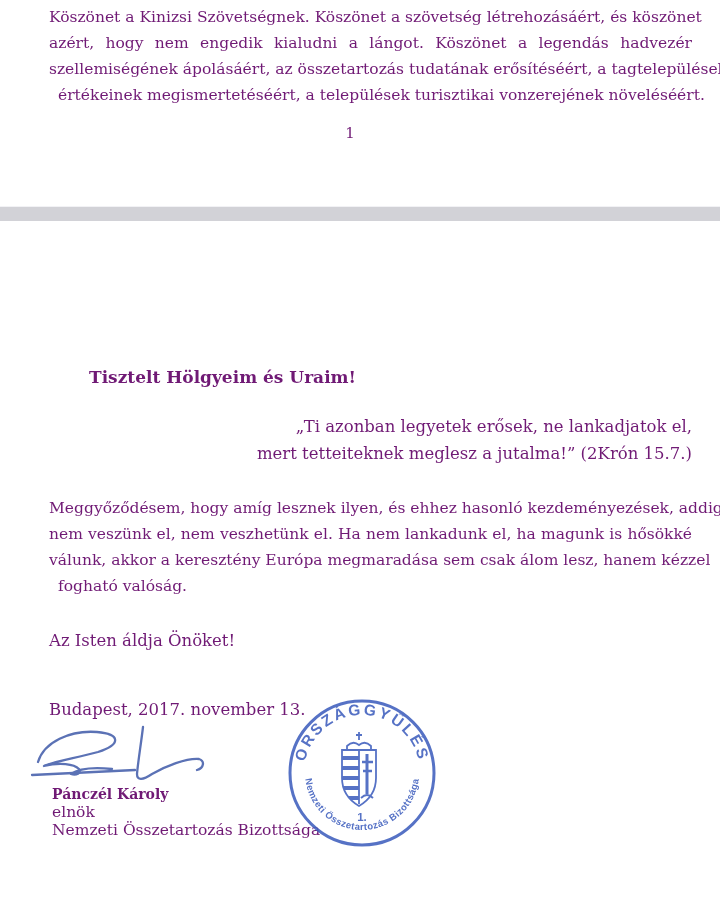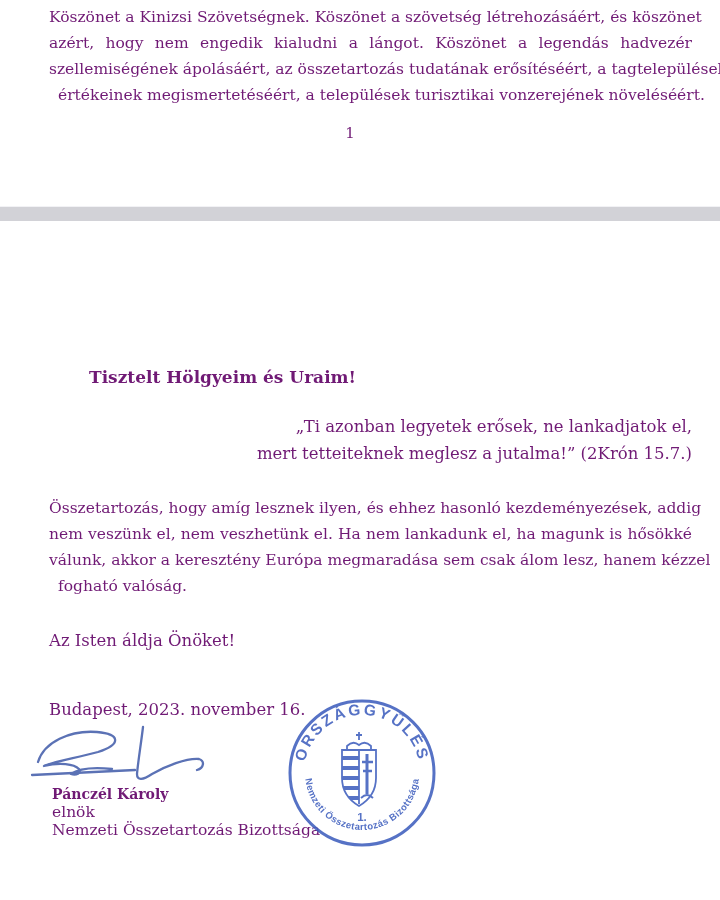--- a/index.html
+++ b/index.html
@@ -106,29 +106,29 @@
   <div class="separator"></div>
 
   <div class="heading">Tisztelt Hölgyeim és Uraim!</div>
 
   <div class="quote">
       <div class="qline">„Ti azonban legyetek erősek, ne lankadjatok el,</div>
       <div class="qline last">mert tetteiteknek meglesz a jutalma!” (2Krón 15.7.)</div>
     </div>
 
   <div class="textblock p2">
-      <div class="jline">Összetartozás, hogy amíg lesznek ilyen, és ehhez hasonló kezdeményezések, addig</div>
+      <div class="jline">Meggyőződésem, hogy amíg lesznek ilyen, és ehhez hasonló kezdeményezések, addig</div>
       <div class="jline">nem veszünk el, nem veszhetünk el. Ha nem lankadunk el, ha magunk is hősökké</div>
       <div class="jline">válunk, akkor a keresztény Európa megmaradása sem csak álom lesz, hanem kézzel</div>
       <div class="jline last">fogható valóság.</div>
     </div>
 
   <div class="closing">Az Isten áldja Önöket!</div>
 
-  <div class="dateline">Budapest, 2023. november 16.</div>
+  <div class="dateline">Budapest, 2017. november 13.</div>
 
   <svg class="signature" viewBox="0 0 195 75">
     <g fill="none" stroke="#4a63ae" stroke-width="2.3" stroke-linecap="round" stroke-linejoin="round" opacity="0.9">
       <path d="M 16,50 C 22,30 48,18 75,20 C 98,22 100,32 76,40 C 54,46 30,50 22,54 C 38,50 52,52 57,57 C 60,61 54,64 49,62 C 56,57 70,55 90,57"></path>
       <path d="M 10,63 L 113,58"></path>
       <path d="M 121,15 C 119,32 116,50 115,62 C 115,69 121,68 130,62 C 144,54 164,46 177,47 C 183,49 182,56 175,58"></path>
     </g>
   </svg>
 
   <div class="sigblock">

